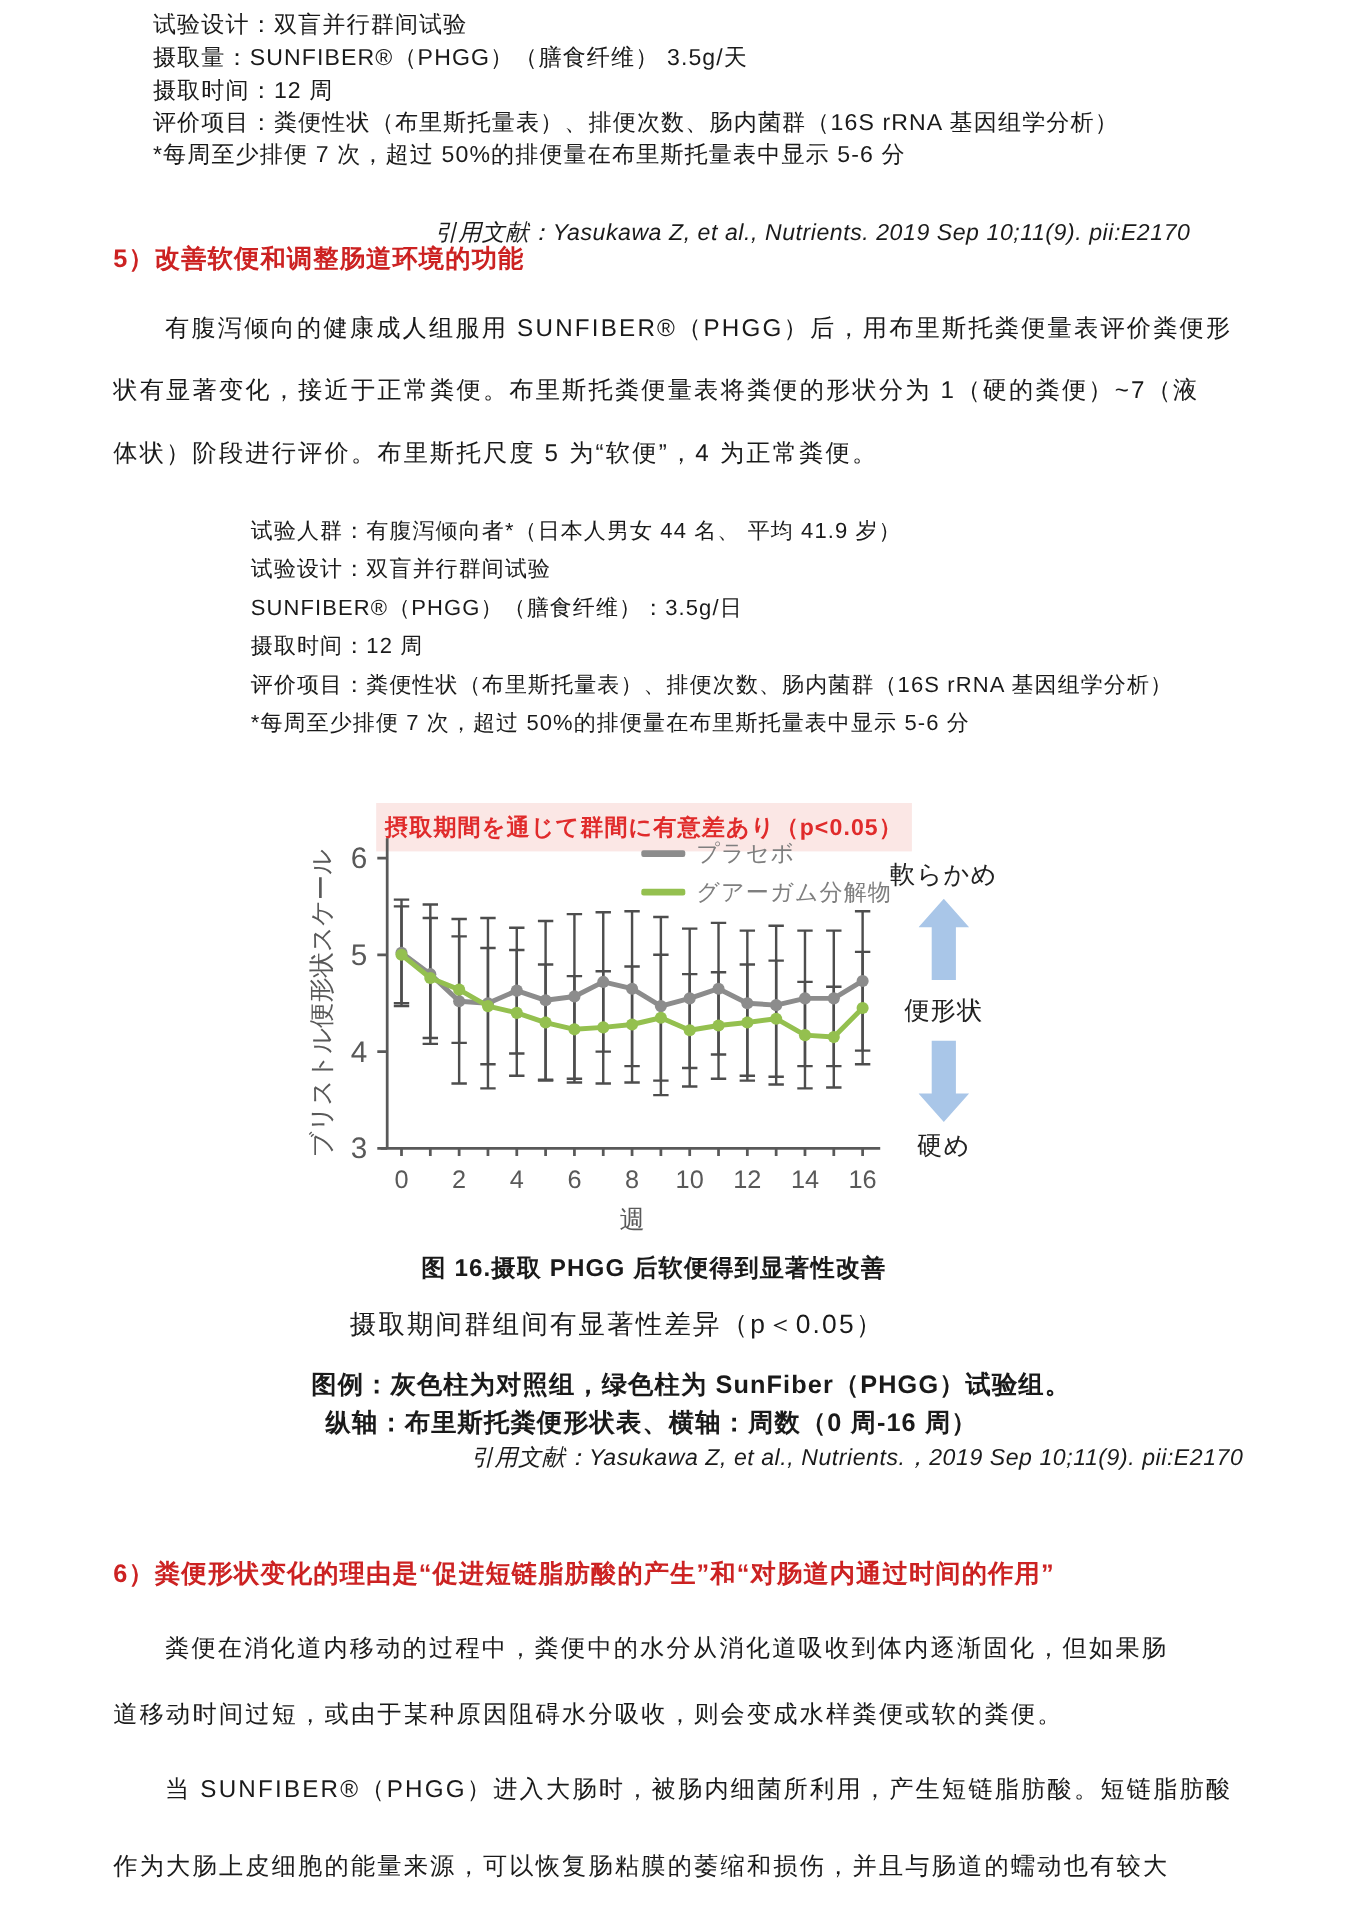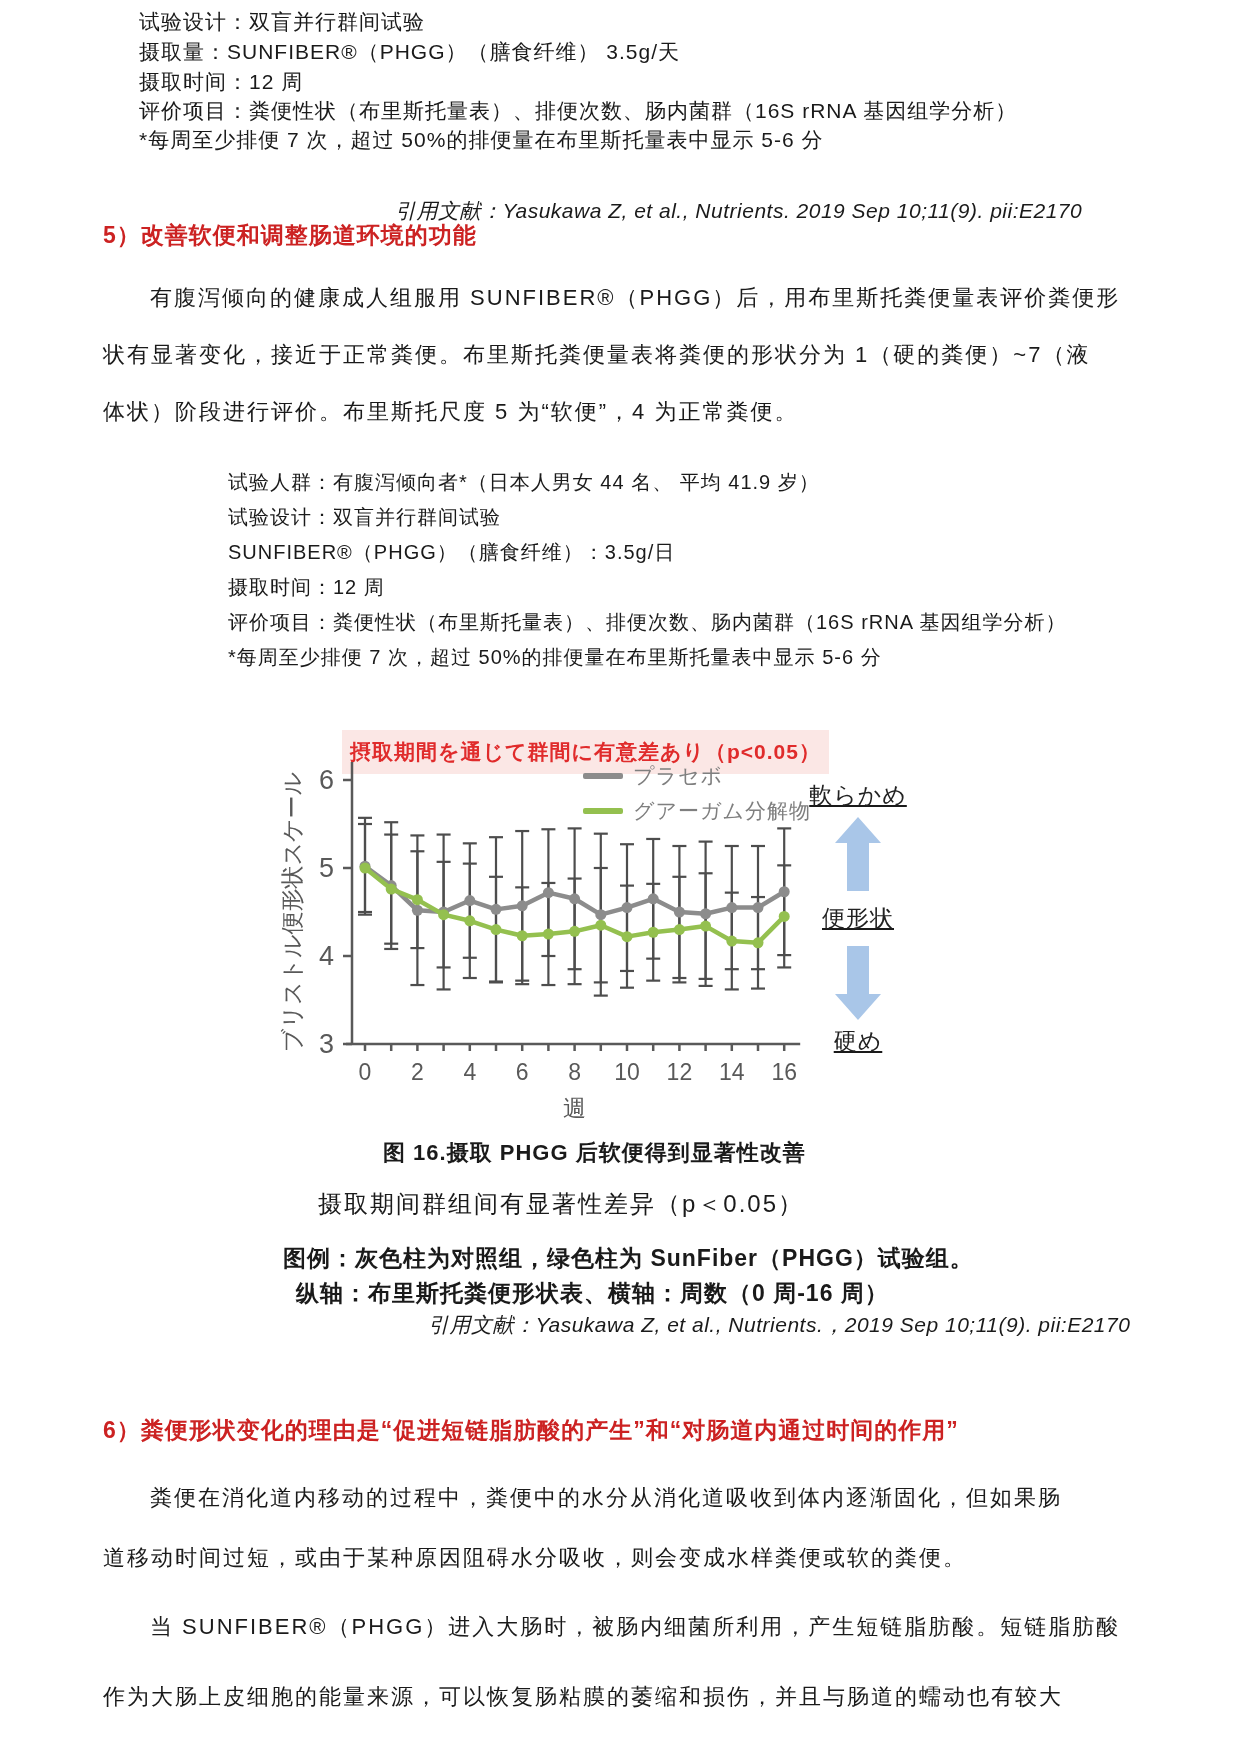--- a/index.html
+++ b/index.html
@@ -255,21 +255,21 @@
       <circle cx="320.79999999999995" cy="180.20000000000005" r="5.5" fill="#94c04f"></circle>
       <circle cx="347" cy="191.64000000000001" r="5.5" fill="#94c04f"></circle>
       <circle cx="373.2" cy="187.24000000000004" r="5.5" fill="#94c04f"></circle>
       <circle cx="399.4" cy="184.60000000000002" r="5.5" fill="#94c04f"></circle>
       <circle cx="425.59999999999997" cy="181.08" r="5.5" fill="#94c04f"></circle>
       <circle cx="451.8" cy="196.04000000000002" r="5.5" fill="#94c04f"></circle>
       <circle cx="478" cy="197.79999999999995" r="5.5" fill="#94c04f"></circle>
       <circle cx="504.2" cy="171.39999999999998" r="5.5" fill="#94c04f"></circle>
     </svg>
 
-  <div class="abs annotation-col" style="left:793px;top:780px;text-decoration:underline;">
+  <div class="abs annotation-col" style="left:793px;top:780px;">
     <div class="annotation-label">軟らかめ</div>
     <svg width="46" height="74" viewBox="0 0 46 74">
       <polygon class="arrow-shape" points="23,0 46,26 34,26 34,74 12,74 12,26 0,26" fill="#a9c6e8"></polygon>
     </svg>
     <div class="annotation-label" style="margin-top:6px;">便形状</div>
     <svg width="46" height="74" viewBox="0 0 46 74" style="margin-top:6px;">
       <polygon class="arrow-shape" points="23,74 46,48 34,48 34,0 12,0 12,48 0,48" fill="#a9c6e8"></polygon>
     </svg>
     <div class="annotation-label">硬め</div>
   </div>

